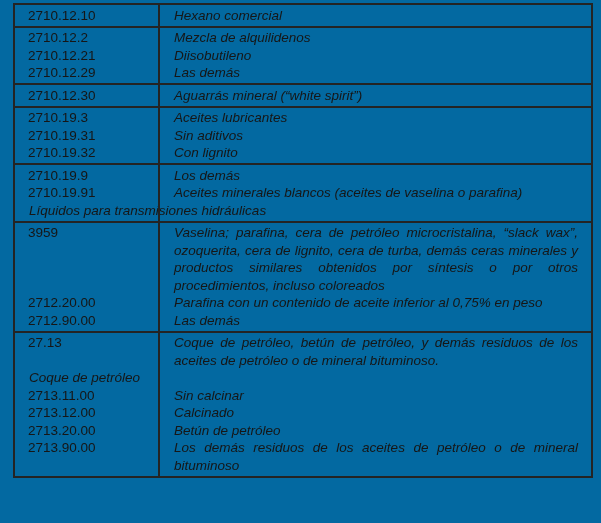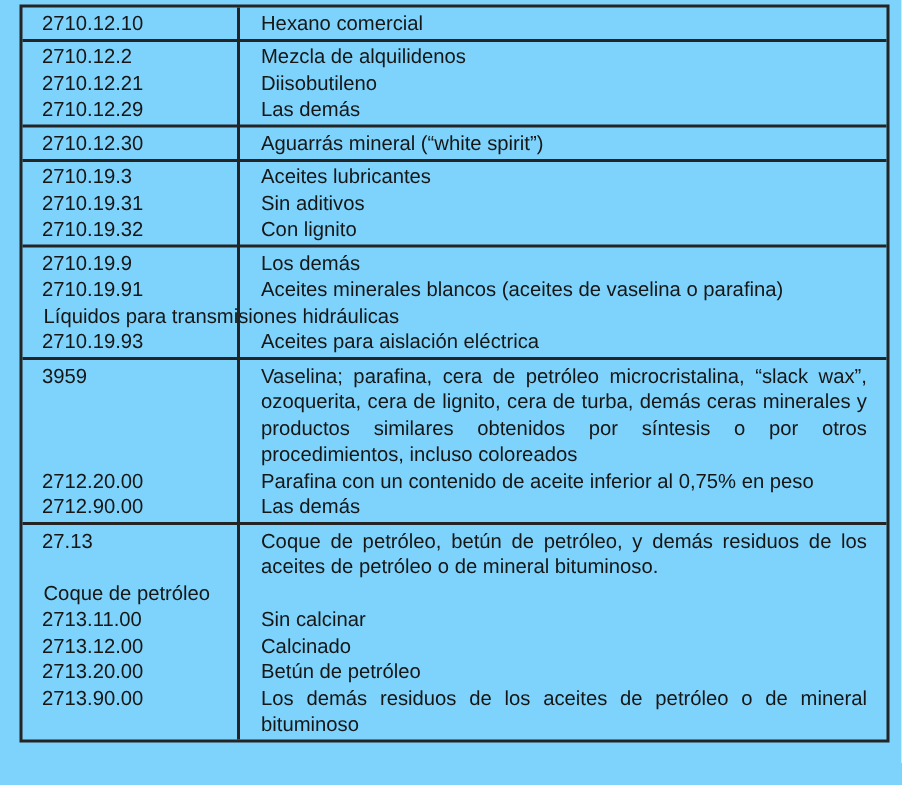--- a/index.html
+++ b/index.html
@@ -4,21 +4,21 @@
 <style>
   html, body {
     margin: 0;
     padding: 0;
     background: #ffffff;
   }
   .page {
     position: relative;
     width: 601px;
     height: 523px;
-    background: #7dd3fc;
+    background: #0369a1;
     font-family: "Liberation Sans", sans-serif;
     font-size: 13.5px;
     line-height: 17.5px;
     color: #161616;
     overflow: hidden;
   }
   .doc-table {
     position: absolute;
     left: 13px;
     top: 3px;
@@ -51,20 +51,21 @@
     flex: 0 0 145px;
     box-sizing: border-box;
     padding: 0 8px 0 13px;
     white-space: nowrap;
   }
   .desc-cell {
     flex: 1 1 auto;
     box-sizing: border-box;
     padding: 0 13px 0 14px;
     text-align: justify;
+    font-style: italic;
   }
 </style>
 </head>
 <body>
 
 <div class="page">
   <div class="doc-table">
     <div class="col-divider"></div>
 
   <div class="row-group">
@@ -112,24 +113,20 @@
           <div class="code-cell">2710.19.9</div>
           <div class="desc-cell">Los demás</div>
         </div>
         <div class="entry">
           <div class="code-cell">2710.19.91</div>
           <div class="desc-cell">Aceites minerales blancos (aceites de vaselina o parafina)</div>
         </div>
         <div class="entry">
           <div class="desc-cell">Líquidos para transmisiones hidráulicas</div>
         </div>
-        <div class="entry">
-          <div class="code-cell">2710.19.93</div>
-          <div class="desc-cell">Aceites para aislación eléctrica</div>
-        </div>
       </div>
       <div class="row-group">
         <div class="entry">
           <div class="code-cell">3959</div>
           <div class="desc-cell">Vaselina; parafina, cera de petróleo microcristalina, “slack wax”, ozoquerita, cera de lignito, cera de turba, demás ceras minerales y productos similares obtenidos por síntesis o por otros procedimientos, incluso coloreados</div>
         </div>
         <div class="entry">
           <div class="code-cell">2712.20.00</div>
           <div class="desc-cell">Parafina con un contenido de aceite inferior al 0,75% en peso</div>
         </div>

